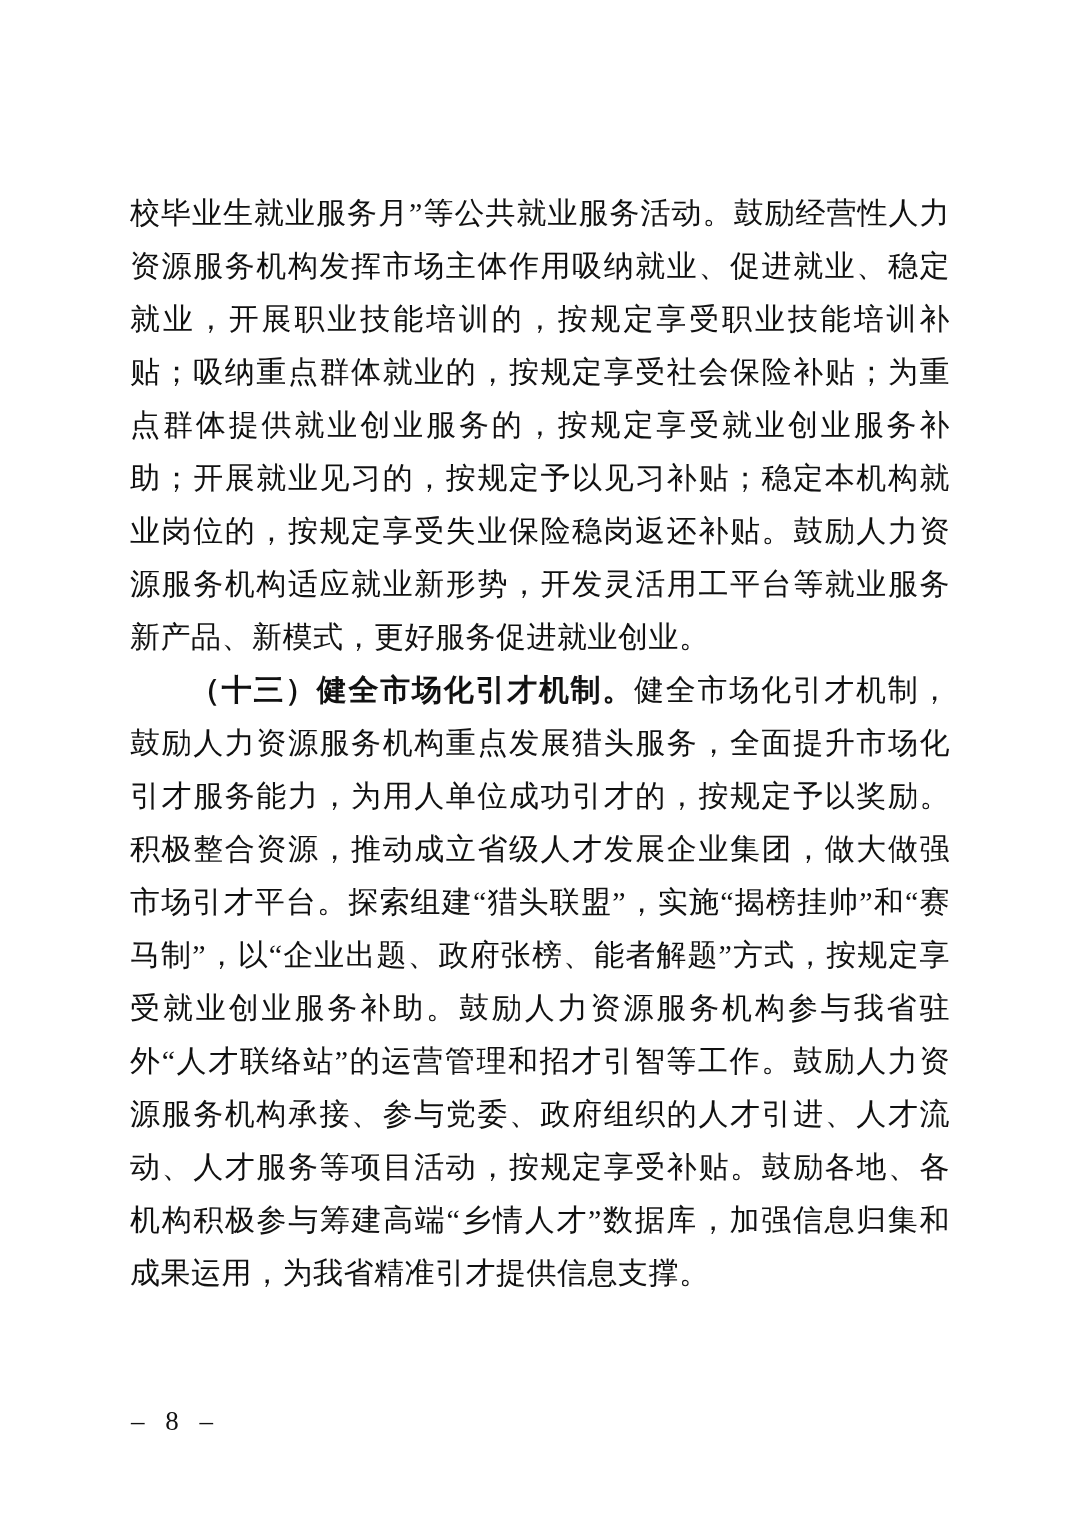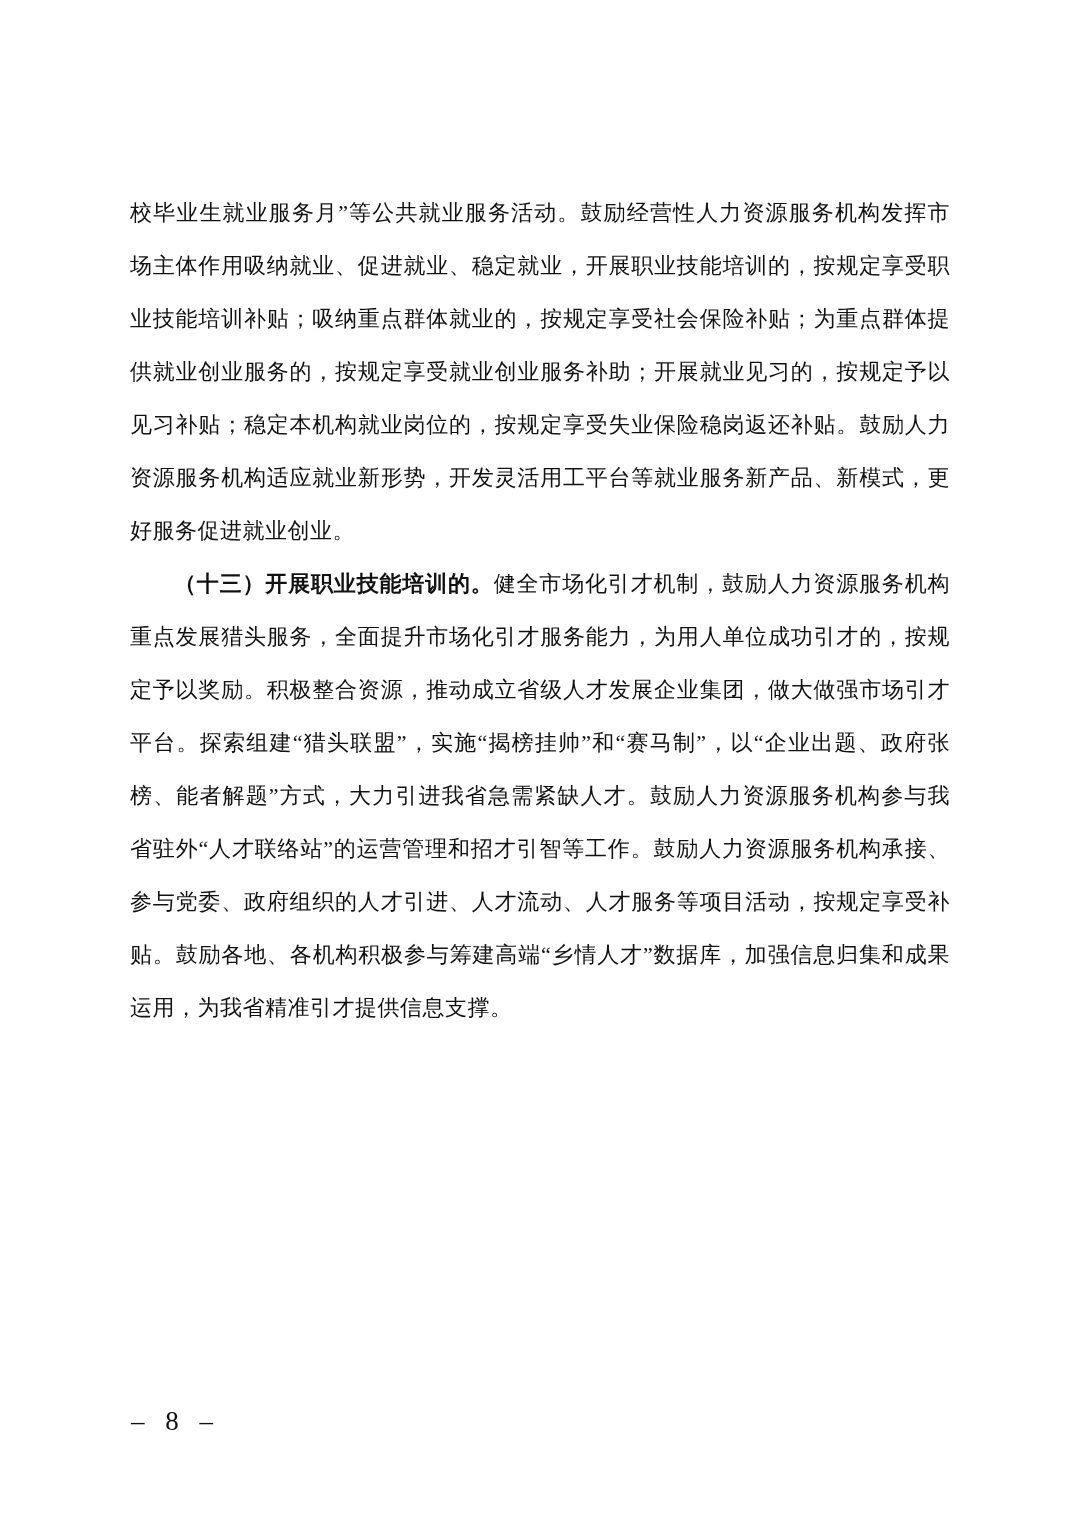--- a/index.html
+++ b/index.html
@@ -20,21 +20,21 @@
     left: 0; top: 0;
     width: 1080px;
     height: 1527px;
     background: #ffffff;
   }
   .doc-body {
     position: absolute;
     left: 130px;
     top: 186px;
     width: 820px;
-    font-size: 22px;
+    font-size: 30px;
     line-height: 53px;
     text-align: justify;
     letter-spacing: 0.5px;
   }
   .doc-body p {
     margin: 0;
     padding: 0;
   }
   .doc-body p.indent {
     text-indent: 2em;
@@ -53,19 +53,19 @@
   }
 </style>
 </head>
 <body>
 
 <div class="page">
 
   <main class="doc-body">
     <p><span class="body-text">校毕业生就业服务月”等公共就业服务活动。鼓励经营性人力资源服务机构发挥市场主体作用吸纳就业、促进就业、稳定就业，开展职业技能培训的，按规定享受职业技能培训补贴；吸纳重点群体就业的，按规定享受社会保险补贴；为重点群体提供就业创业服务的，按规定享受就业创业服务补助；开展就业见习的，按规定予以见习补贴；稳定本机构就业岗位的，按规定享受失业保险稳岗返还补贴。鼓励人力资源服务机构适应就业新形势，开发灵活用工平台等就业服务新产品、新模式，更好服务促进就业创业。</span></p>
 
-    <p class="indent"><b class="lead">（十三）开展职业技能培训的。</b><span class="body-text">健全市场化引才机制，鼓励人力资源服务机构重点发展猎头服务，全面提升市场化引才服务能力，为用人单位成功引才的，按规定予以奖励。积极整合资源，推动成立省级人才发展企业集团，做大做强市场引才平台。探索组建“猎头联盟”，实施“揭榜挂帅”和“赛马制”，以“企业出题、政府张榜、能者解题”方式，大力引进我省急需紧缺人才。鼓励人力资源服务机构参与我省驻外“人才联络站”的运营管理和招才引智等工作。鼓励人力资源服务机构承接、参与党委、政府组织的人才引进、人才流动、人才服务等项目活动，按规定享受补贴。鼓励各地、各机构积极参与筹建高端“乡情人才”数据库，加强信息归集和成果运用，为我省精准引才提供信息支撑。</span></p>
+    <p class="indent"><b class="lead">（十三）健全市场化引才机制。</b><span class="body-text">健全市场化引才机制，鼓励人力资源服务机构重点发展猎头服务，全面提升市场化引才服务能力，为用人单位成功引才的，按规定予以奖励。积极整合资源，推动成立省级人才发展企业集团，做大做强市场引才平台。探索组建“猎头联盟”，实施“揭榜挂帅”和“赛马制”，以“企业出题、政府张榜、能者解题”方式，按规定享受就业创业服务补助。鼓励人力资源服务机构参与我省驻外“人才联络站”的运营管理和招才引智等工作。鼓励人力资源服务机构承接、参与党委、政府组织的人才引进、人才流动、人才服务等项目活动，按规定享受补贴。鼓励各地、各机构积极参与筹建高端“乡情人才”数据库，加强信息归集和成果运用，为我省精准引才提供信息支撑。</span></p>
 
   </main>
 
   <div class="page-footer">– 8 –</div>
 
 </div>
 
 </body></html>

